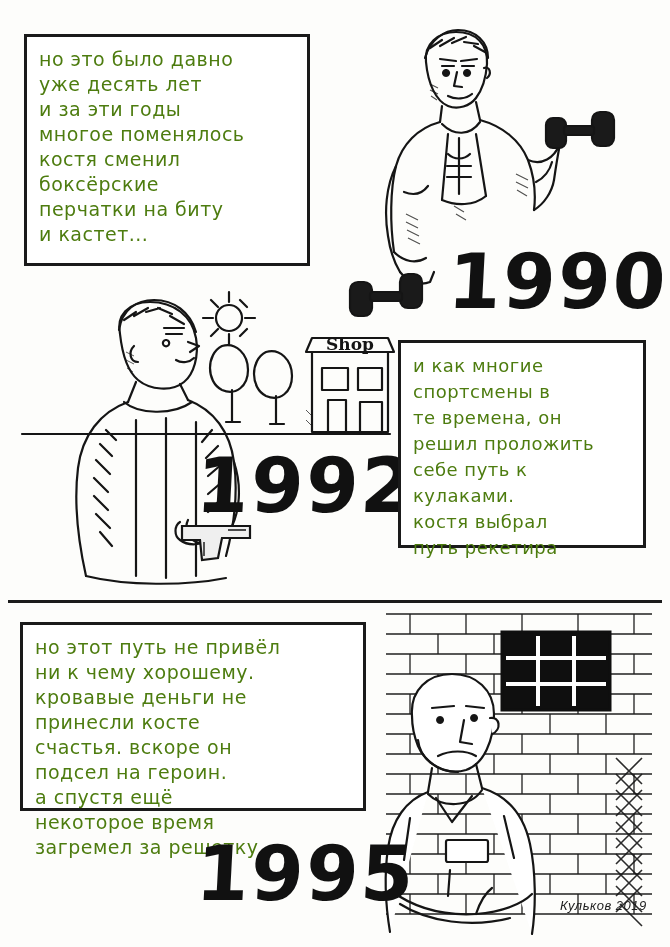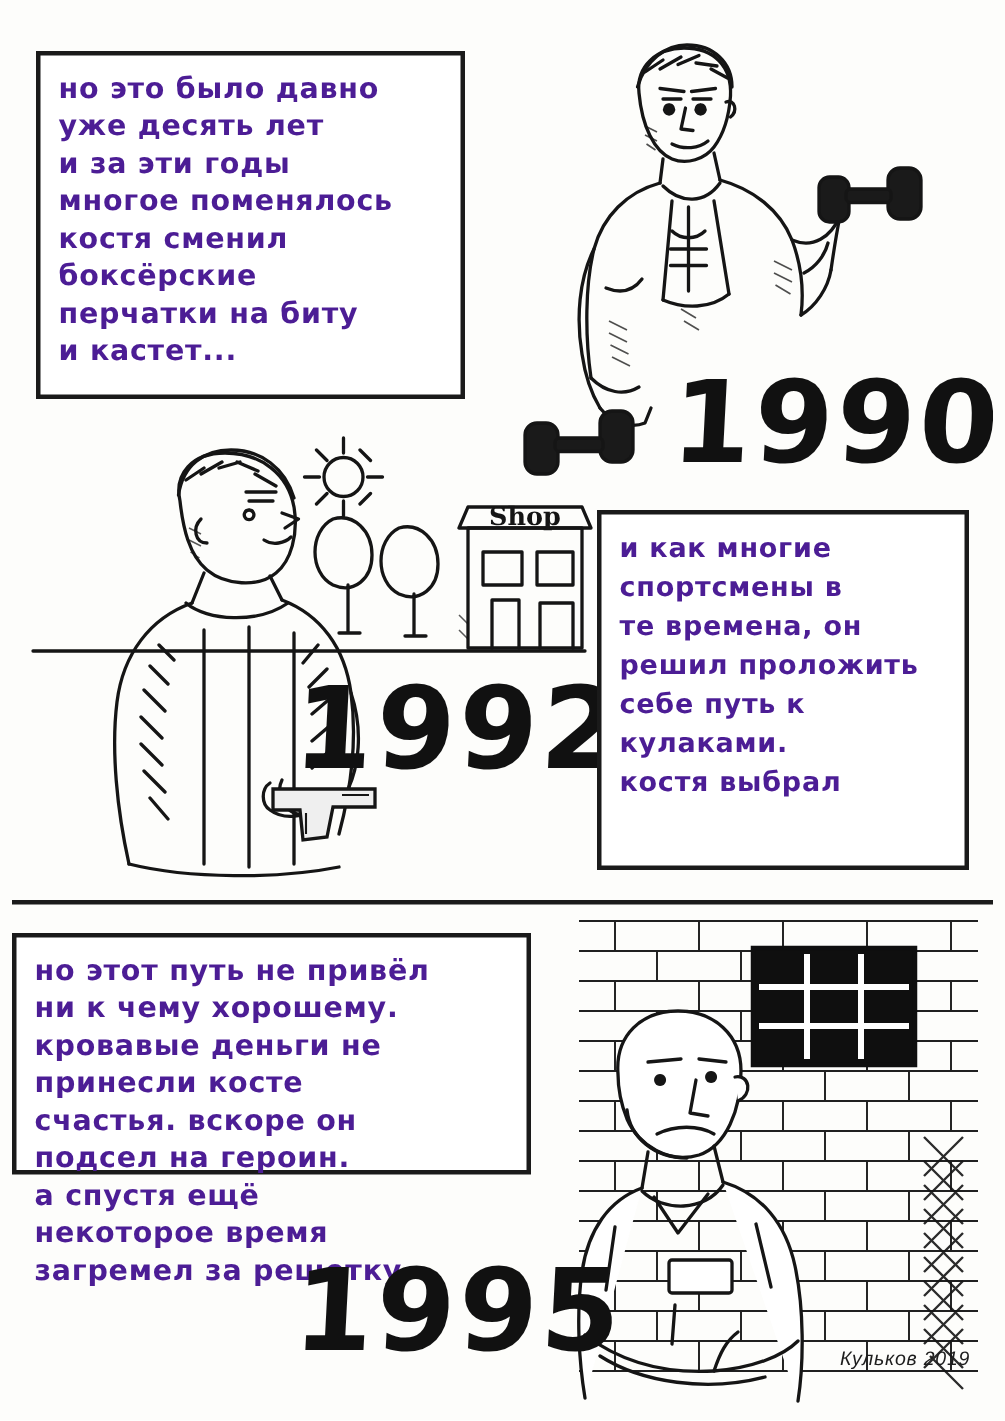--- a/index.html
+++ b/index.html
@@ -26,37 +26,37 @@
   
   .textbox {
     position: absolute;
     background: #ffffff;
     border: 3px solid #1a1a1a;
     box-sizing: border-box;
     padding: 10px 10px 8px 12px;
   }
   .textbox .line {
     font-family: "DejaVu Sans", sans-serif;
-    font-weight: 700;
-    color: #4c1d95;
+    font-weight: 400;
+    color: #4d7c0f;
     text-transform: lowercase;
     letter-spacing: 0.5px;
     white-space: nowrap;
   }
 
   
   #box1 { left: 24px; top: 34px; width: 286px; height: 232px; }
   #box1 .line { font-size: 19px; line-height: 25px; }
 
   
-  #box2 { left: 398px; top: 340px; width: 248px; height: 240px; }
+  #box2 { left: 398px; top: 340px; width: 248px; height: 208px; }
   #box2 .line { font-size: 18px; line-height: 26px; }
 
   
-  #box3 { left: 8px; top: 622px; width: 346px; height: 161px; }
+  #box3 { left: 20px; top: 622px; width: 346px; height: 189px; }
   #box3 .line { font-size: 19px; line-height: 25px; }
 
   
   .year {
     position: absolute;
     font-family: "DejaVu Sans", sans-serif;
     font-weight: 700;
     color: #111111;
     letter-spacing: 2px;
     font-size: 76px;
@@ -242,20 +242,21 @@
   <div class="year" id="year1992">1992</div>
 
   <div class="textbox" id="box2">
     <div class="line">и как многие</div>
     <div class="line">спортсмены в</div>
     <div class="line">те времена, он</div>
     <div class="line">решил проложить</div>
     <div class="line">себе путь к</div>
     <div class="line">кулаками.</div>
     <div class="line">костя выбрал</div>
+    <div class="line">путь рекетира</div>
   </div>
 
   <div class="divider" id="div1"></div>
 
   <div class="textbox" id="box3">
     <div class="line">но этот путь не привёл</div>
     <div class="line">ни к чему хорошему.</div>
     <div class="line">кровавые деньги не</div>
     <div class="line">принесли косте</div>
     <div class="line">счастья. вскоре он</div>

